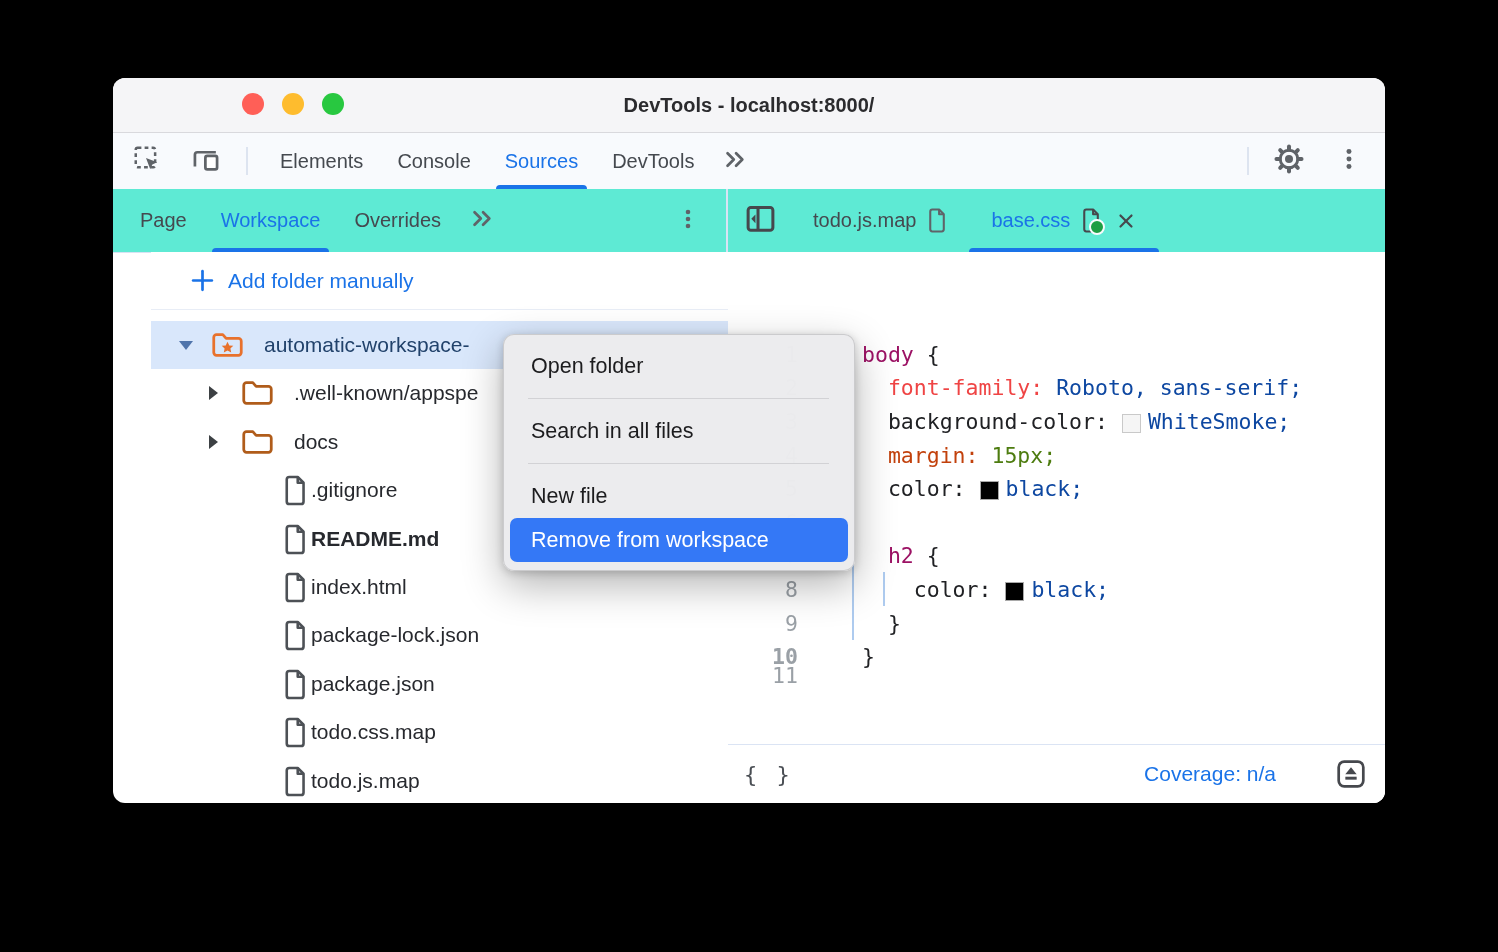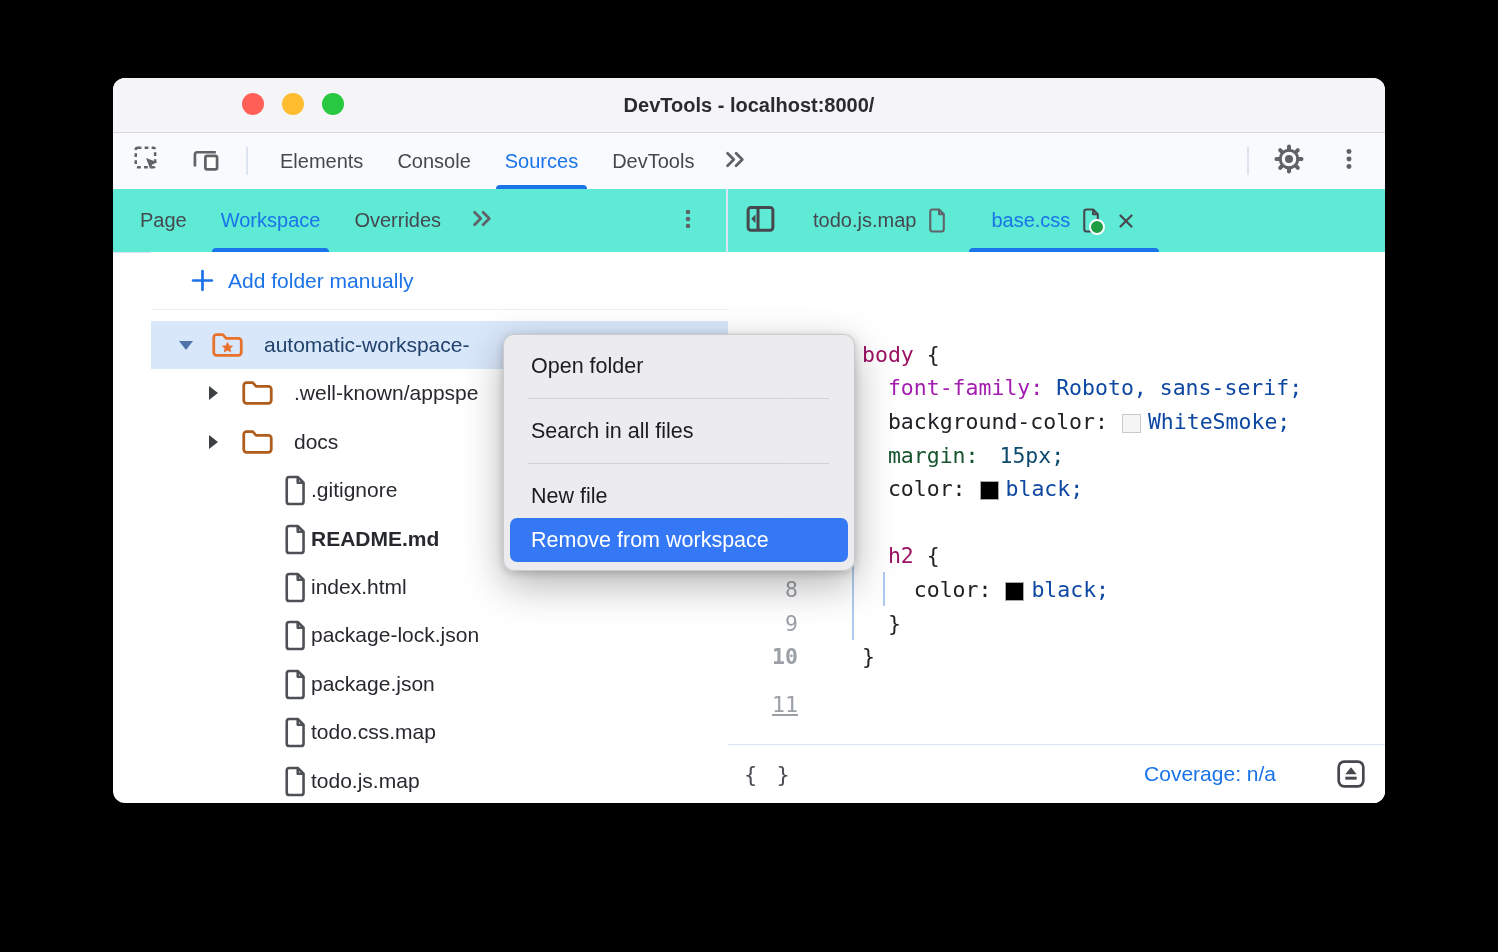--- a/index.html
+++ b/index.html
@@ -305,38 +305,38 @@
       </div>
   </div>
 
   <div class="right-pane">
     <div class="code-area" id="code-area">
         <div class="guide" style="left: 124px; top: 118.8px; height: 268.8px;"></div>
         <div class="guide" style="left: 155px; top: 320.4px; height: 33.6px;"></div>
         <div class="gln" style="top: 85.2px;">1</div>
         <div class="cline" style="top: 85.2px;"><span style="color: rgb(156, 18, 100);">body</span><span style="color: rgb(32, 33, 36);"> {</span></div>
         <div class="gln" style="top: 118.8px;">2</div>
-        <div class="cline" style="top: 118.8px;"><span style="color: #a21caf;">  font-family: </span><span style="color: rgb(13, 71, 161);">Roboto, sans-serif;</span></div>
+        <div class="cline" style="top: 118.8px;"><span style="color: #ef4444;">  font-family: </span><span style="color: rgb(13, 71, 161);">Roboto, sans-serif;</span></div>
         <div class="gln" style="top: 152.4px;">3</div>
         <div class="cline" style="top: 152.4px;"><span style="color: rgb(32, 33, 36);">  background-color: </span><span class="swatch" style="background: rgb(245, 245, 245); border-color: rgb(201, 201, 201);"></span><span style="color: rgb(13, 71, 161);">WhiteSmoke;</span></div>
         <div class="gln" style="top: 186px;">4</div>
-        <div class="cline" style="top: 186px;"><span style="color: #14532d;">  margin: </span><span style="color: #0c4a6e; margin-left: 8px;">15px;</span></div>
+        <div class="cline" style="top: 186px;"><span style="color: #c2410c;">  margin: </span><span style="color: #4d7c0f;">15px;</span></div>
         <div class="gln" style="top: 219.6px;">5</div>
         <div class="cline" style="top: 219.6px;"><span style="color: rgb(32, 33, 36);">  color: </span><span class="swatch" style="background: rgb(0, 0, 0);"></span><span style="color: rgb(13, 71, 161);">black;</span></div>
         <div class="gln" style="top: 253.2px;">6</div>
         <div class="cline" style="top: 253.2px;"></div>
         <div class="gln" style="top: 286.8px;">7</div>
         <div class="cline" style="top: 286.8px;"><span style="color: rgb(32, 33, 36);">  </span><span style="color: rgb(156, 18, 100);">h2</span><span style="color: rgb(32, 33, 36);"> {</span></div>
         <div class="gln" style="top: 320.4px;">8</div>
         <div class="cline" style="top: 320.4px;"><span style="color: rgb(32, 33, 36);">    color: </span><span class="swatch" style="background: rgb(0, 0, 0);"></span><span style="color: rgb(13, 71, 161);">black;</span></div>
         <div class="gln" style="top: 354px;">9</div>
         <div class="cline" style="top: 354px;"><span style="color: rgb(32, 33, 36);">  }</span></div>
         <div class="gln" style="top: 387.6px; font-weight: bold;">10</div>
         <div class="cline" style="top: 387.6px;"><span style="color: rgb(32, 33, 36);">}</span></div>
-        <div class="gln" style="top: 435px; text-decoration: underline;">11</div>
+        <div class="gln" style="top: 406px;">11</div>
         <div class="cline" style="top: 421.2px;"></div>
       </div>
     <div class="statusbar">
       <div class="pp">
           <span>{ }</span>
         </div>
       <div class="coverage">Coverage: n/a</div>
       <div class="ejectbox">
         <span>
           <svg width="32" height="32" viewBox="0 0 26 26" fill="none">

